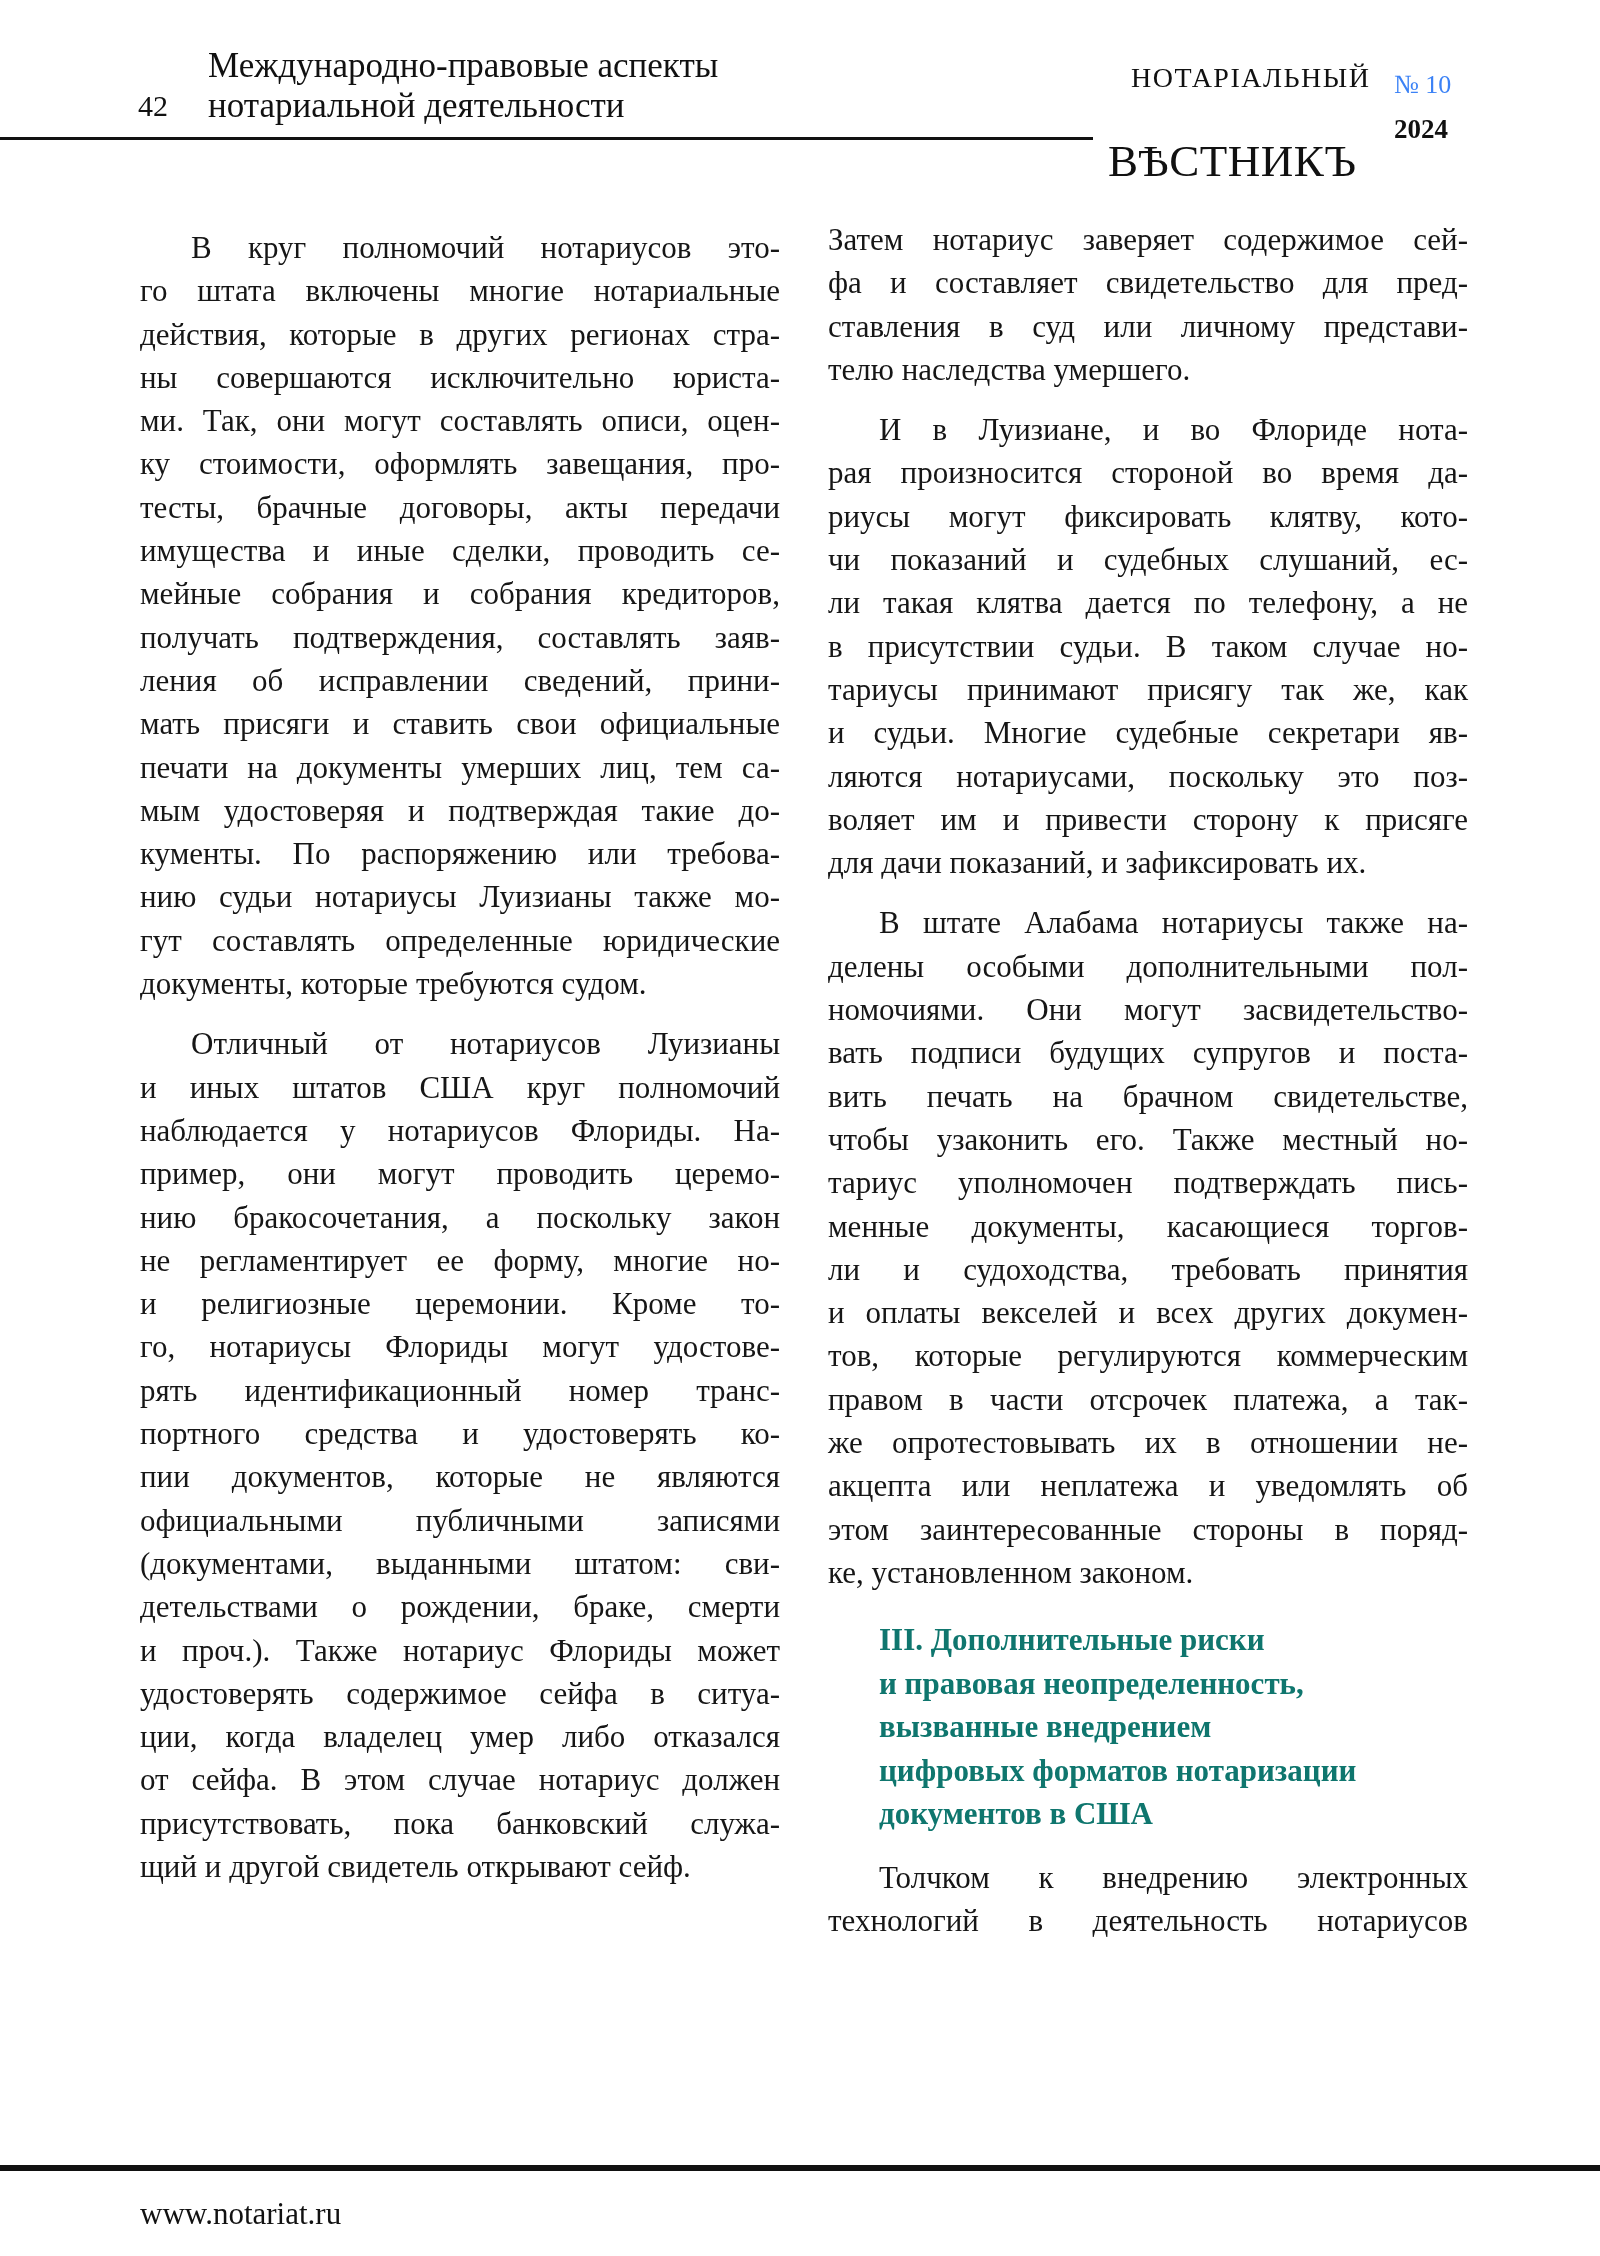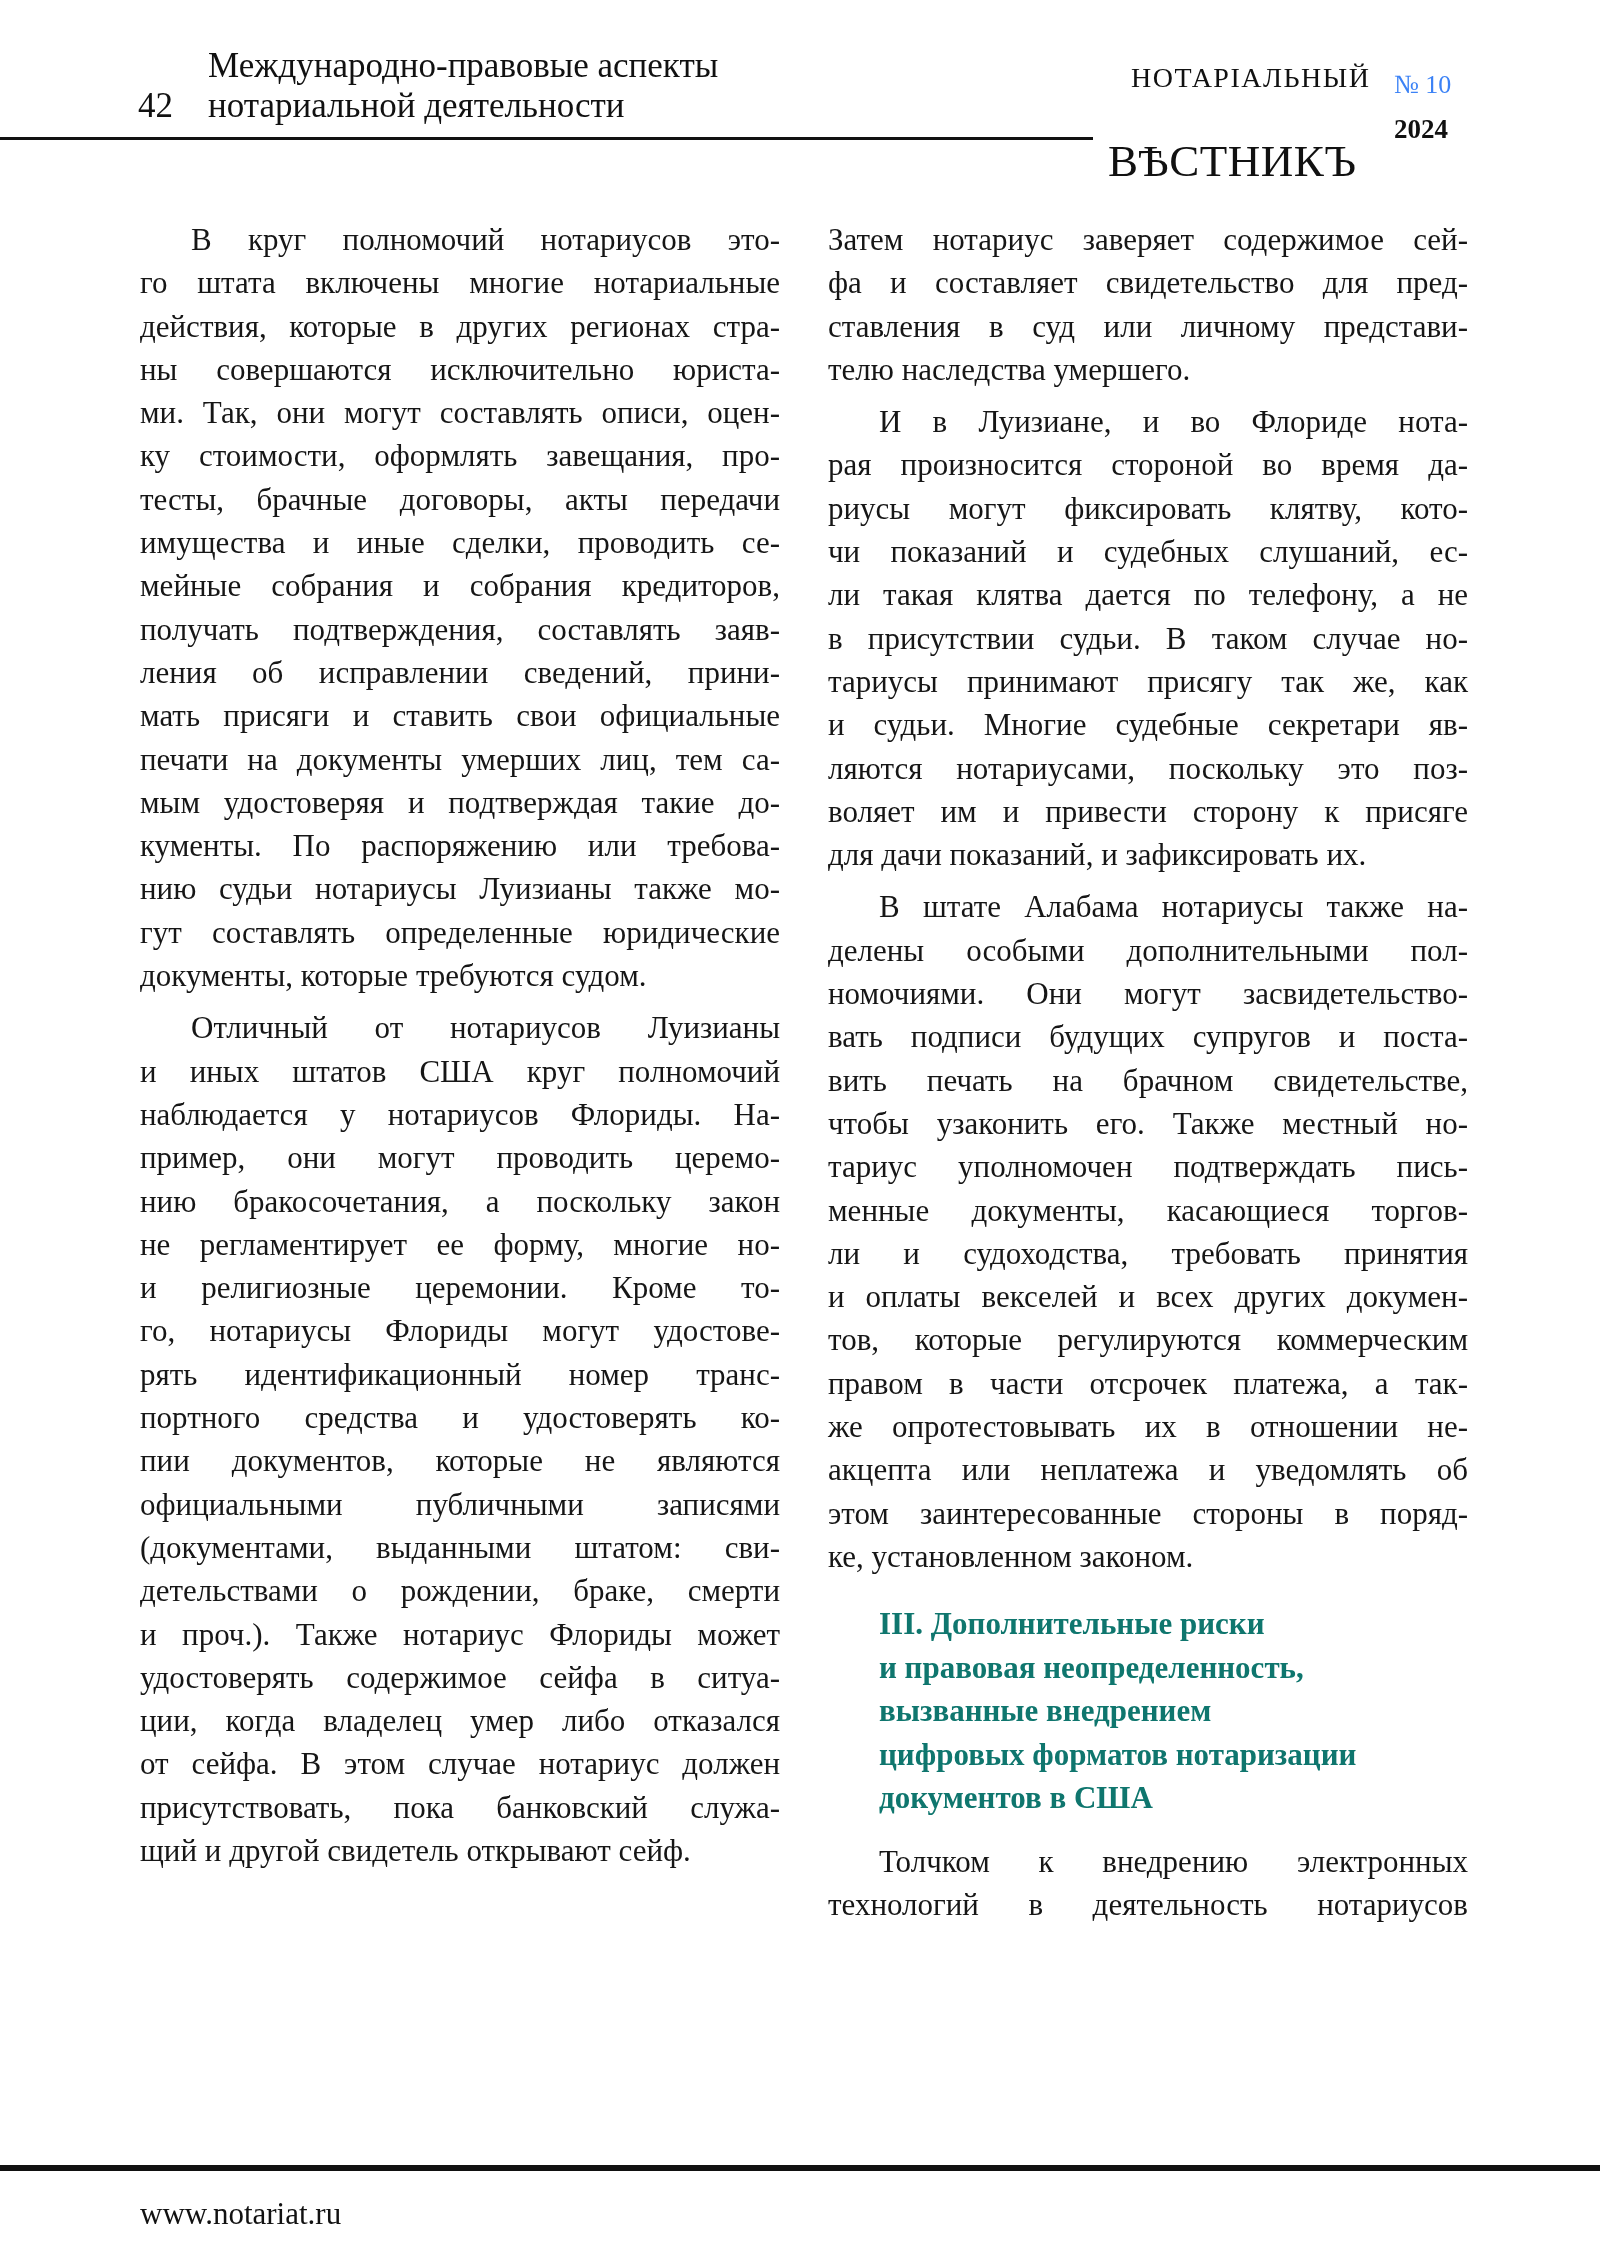--- a/index.html
+++ b/index.html
@@ -2,35 +2,35 @@
 <html><head>
 <meta charset="utf-8">
 <style>
   html, body { margin:0; padding:0; background:#ffffff; }
   body { width:1600px; height:2256px; position:relative; overflow:hidden;
          font-family:"Liberation Serif","DejaVu Serif",serif; color:#161616; }
 
   
   .running-title { position:absolute; left:208px; top:46px; font-size:35px; line-height:40px; color:#111; }
   .running-title .ln { display:block; white-space:nowrap; }
-  .page-number { position:absolute; left:138px; top:86px; font-size:35px; line-height:40px; color:#111; }
+  .page-number { position:absolute; left:138px; top:86px; font-size:30px; line-height:40px; color:#111; }
   .header-rule { position:absolute; left:0; top:137px; width:1093px; height:3px; background:#111; }
   .masthead { position:absolute; left:1108px; top:62px; color:#111; }
   .masthead .t1 { position:absolute; left:0; top:0; font-size:28px; letter-spacing:1.5px; white-space:nowrap; line-height:32px;margin-left:23px; }
   .masthead .t2 { position:absolute; left:0; top:32px; font-size:45px; letter-spacing:0.5px; white-space:nowrap; line-height:46px;margin-top:44px; }
   .issue { position:absolute; left:1394px; top:70px; font-size:26px; line-height:30px; white-space:nowrap; color:#3b82f6; }
   .year  { position:absolute; left:1394px; top:114px; font-size:27px; line-height:30px; font-weight:bold; white-space:nowrap; color:#111; }
 
   
   .col { position:absolute; top:218px; font-size:31px; line-height:43.3px; color:#161616; }
   .col-left  { left:140px; width:640px; }
   .col-right { left:828px; width:640px; }
   .ln-j { display:block; white-space:nowrap; text-align:justify; text-align-last:justify; height:43.3px; overflow:visible; }
   .ln-last { display:block; white-space:nowrap; text-align:left; height:43.3px; }
-  .indent { padding-left:51px; }
+  .indent { padding-left:51px;margin-top:8px; }
   .para-gap { height:9px; }
   .section-heading { display:block; margin-top:24px; margin-bottom:20px; padding-left:51px; font-weight:bold; font-size:31px; line-height:43.5px; color:#0f766e; }
   .section-heading .hl { display:block; white-space:nowrap; }
 
   
   .footer-rule { position:absolute; left:0; top:2165px; width:1600px; height:6px; background:#111; }
   .footer-url { position:absolute; left:140px; top:2196px; font-size:31px; line-height:36px; color:#111; }
 </style>
 </head>
 <body>

